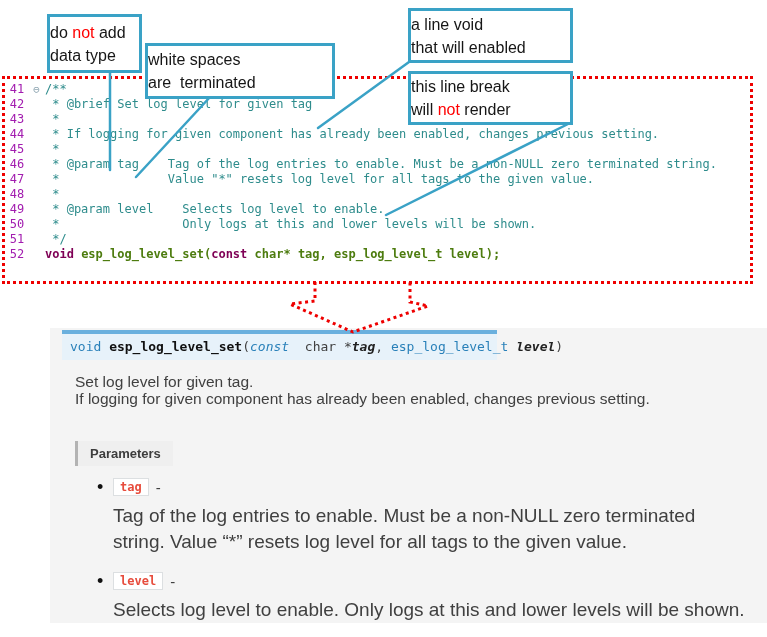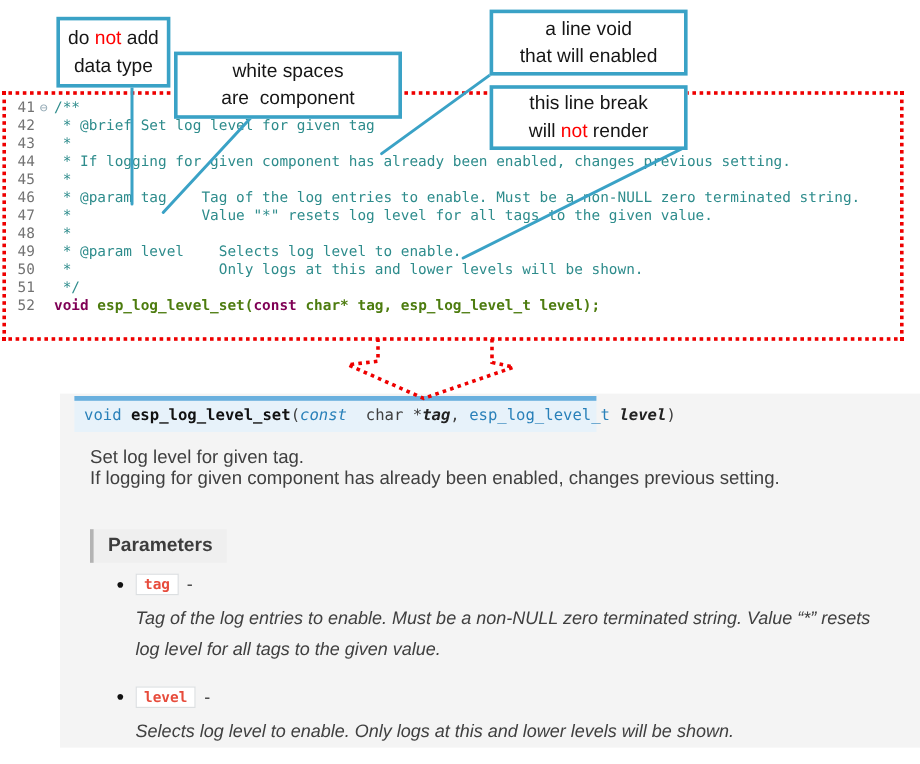--- a/index.html
+++ b/index.html
@@ -6,31 +6,31 @@
   .page{position:relative;width:767px;height:637px;overflow:hidden;background:#fff;
         font-family:"Liberation Sans",sans-serif;}
 
   
   .overlay{position:absolute;left:0;top:0;z-index:5;pointer-events:none;}
   .blue-line{stroke:var(--callout,#3aa2c6);stroke-width:2.5;stroke-linecap:round;}
   .red-dash{stroke:var(--dotted,#ee0000);stroke-width:3;fill:none;stroke-dasharray:3 3.5;}
 
   
   .callout{position:absolute;z-index:10;background:#fff;border:3px solid var(--callout,#3aa2c6);
-           display:flex;flex-direction:column;justify-content:center;text-align:center;
+           display:flex;flex-direction:column;justify-content:center;
            font-size:16px;line-height:23px;color:#161616;}
   .cl-line{white-space:pre;}
   .red{color:var(--red,#ff0000);}
 
   
   .editor{position:absolute;left:2px;top:76px;width:745px;height:199px;z-index:1;
           border:3px dotted var(--dotted,#ee0000);background:#fff;padding-top:3px;box-sizing:content-box;}
   .cline{display:flex;height:15px;font-family:"DejaVu Sans Mono",monospace;
          font-size:12px;line-height:15px;}
-  .lnum{width:24px;text-align:right;color:#737373;flex:none;}
+  .lnum{width:24px;text-align:center;color:#a21caf;flex:none;}
   .fold{width:15px;text-align:center;color:#8fa6b2;font-size:11px;flex:none;}
   .ctext{white-space:pre;margin-left:1px;}
   .cm{color:var(--comment,#2e8c8c);}
   .kw{color:var(--keyword,#7f0055);font-weight:bold;}
   .pl{color:#4d7c0f;font-weight:bold;}
 
   
   .docs{position:absolute;left:50px;top:328px;width:717px;height:295px;z-index:1;
         background:var(--panel,#f4f4f4);color:#404040;}
   .sig{position:absolute;left:12px;top:2px;width:419px;border-top:4px solid var(--sigborder,#6ab0de);
@@ -39,51 +39,51 @@
   .sb{color:var(--blue,#2980b9);}
   .sbi{color:var(--blue,#2980b9);font-style:italic;}
   .sd{color:#404040;}
   .sdi{color:#222;font-style:italic;font-weight:bold;}
   .sn{color:#111;font-weight:bold;}
   .docs p{position:absolute;margin:0;font-size:15.5px;line-height:22px;}
   .p1{left:25px;top:43px;}
   .p2{left:25px;top:60px;}
   .params-label{position:absolute;left:25px;top:113px;background:#efefef;
         border-left:3px solid #b3b3b3;padding:5px 12px;font-weight:bold;
-        font-size:16px;color:#3d3d3d;}
+        font-size:13px;color:#3d3d3d;}
   .params-list{position:absolute;left:47px;top:148px;margin:0;padding:0;list-style:none;width:650px;}
   .param-item{margin-bottom:15px;}
   .p-head{display:flex;align-items:center;height:22px;}
   .dot{font-size:18px;color:#111;width:16px;flex:none;}
   .chip{font-family:"DejaVu Sans Mono",monospace;font-size:12px;font-weight:bold;
         color:var(--chipred,#e74c3c);background:#fff;border:1px solid #dcdfe1;
         padding:1px 6px;margin-right:7px;}
   .dash{color:#404040;font-size:15px;}
-  .p-desc{margin:5px 0 0 16px;font-size:15px;line-height:26px;width:635px;font-style:italic;}
+  .p-desc{margin:5px 0 0 16px;font-size:19px;line-height:26px;width:635px;}
 </style>
 </head>
 <body>
 
 <div class="page">
 
   <svg class="overlay" width="767" height="637">
     <line class="blue-line" x1="110" y1="73" x2="110" y2="170"></line>
     <line class="blue-line" x1="211" y1="96" x2="136" y2="177"></line>
     <line class="blue-line" x1="409" y1="62" x2="318" y2="128"></line>
     <line class="blue-line" x1="570" y1="123" x2="386" y2="215"></line>
     <path class="red-dash" d="M315,282 L315,301 L290,304 L353,332 L428,306 L410,302 L410,282"></path>
   </svg>
 
   <div class="callout" style="left:47px;top:14px;width:89px;height:53px;">
     <div class="cl-line"><span>do </span><span class="red">not</span><span> add</span></div>
     <div class="cl-line"><span>data type</span></div>
   </div>
   <div class="callout" style="left:145px;top:43px;width:184px;height:50px;">
     <div class="cl-line"><span>white spaces</span></div>
-    <div class="cl-line"><span>are  component</span></div>
+    <div class="cl-line"><span>are  terminated</span></div>
   </div>
   <div class="callout" style="left:408px;top:8px;width:159px;height:49px;">
     <div class="cl-line"><span>a line void</span></div>
     <div class="cl-line"><span>that will enabled</span></div>
   </div>
   <div class="callout" style="left:408px;top:71px;width:159px;height:48px;">
     <div class="cl-line"><span>this line break</span></div>
     <div class="cl-line"><span>will </span><span class="red">not</span><span> render</span></div>
   </div>
 

